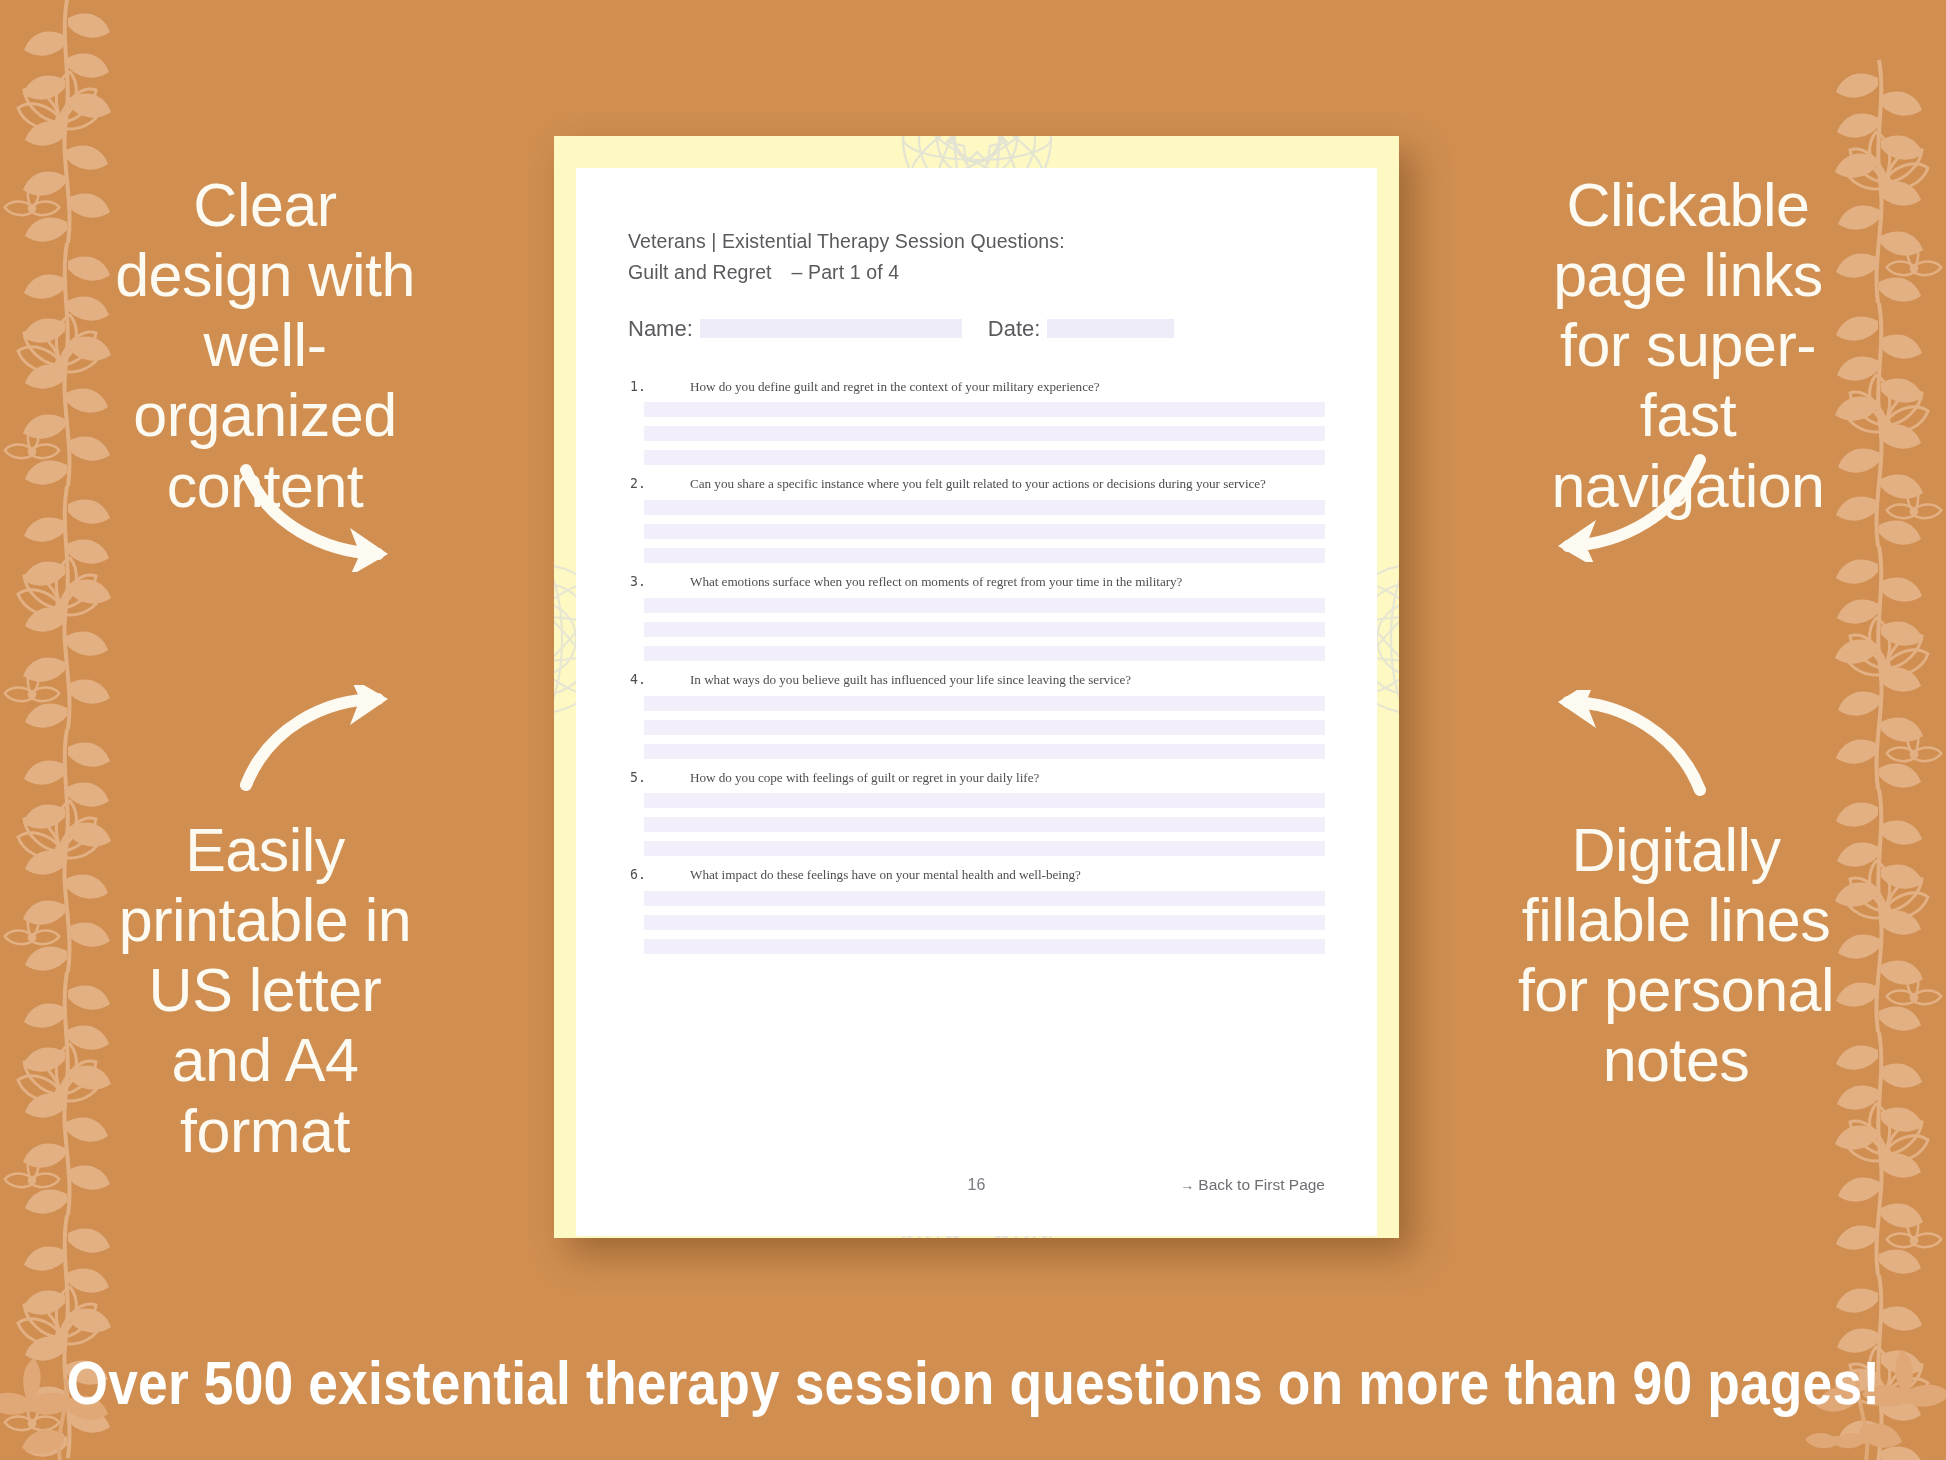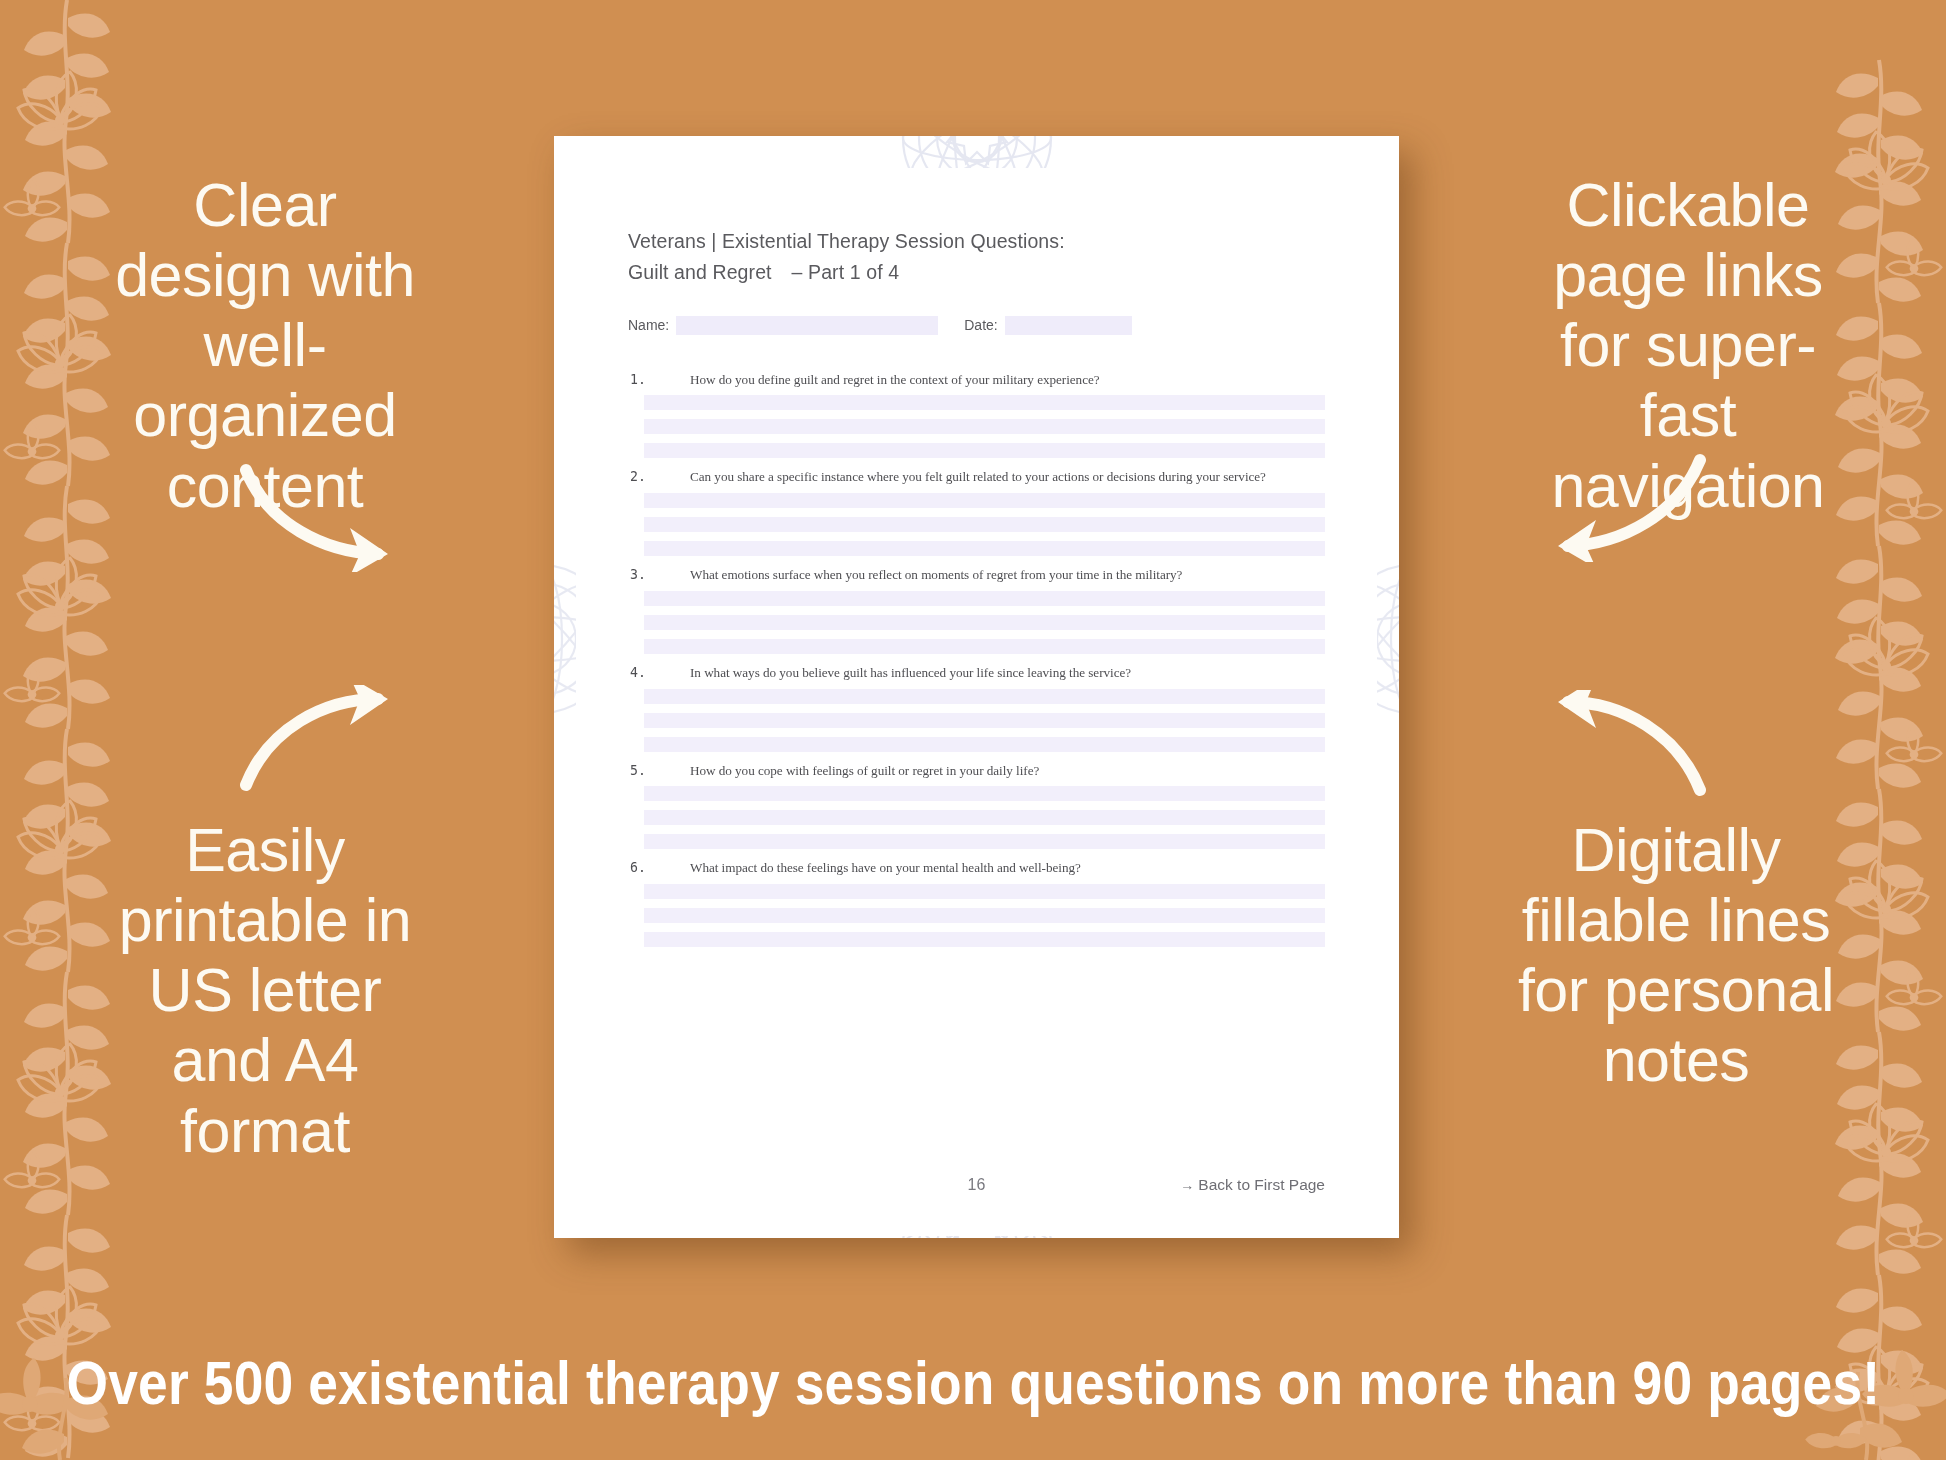--- a/index.html
+++ b/index.html
@@ -83,21 +83,21 @@
     left: 554px;
     top: 136px;
     width: 845px;
     height: 1102px;
     z-index: 5;
   }
   .page {
     position: relative;
     width: 100%;
     height: 100%;
-    background: #ffffff;
+    background: #fef9c3;
     box-shadow: 14px 16px 34px rgba(90, 50, 15, 0.42);
     overflow: hidden;
   }
   .mandala-top {
     position: absolute;
     top: -78px;
     left: 50%;
     transform: translateX(-50%);
     width: 330px;
     height: 160px;
@@ -152,21 +152,21 @@
     font-weight: 400;
     line-height: 1.58;
     letter-spacing: 0.1px;
   }
   .doc-subtitle .part { margin-left: 20px; }
 
   .meta-row {
     display: flex;
     align-items: center;
     margin-top: 28px;
-    font-size: 14px;
+    font-size: 22px;
     color: #5a5a5e;
   }
   .meta-label { white-space: nowrap; }
   .meta-fill {
     background: #efecfa;
     height: 19px;
   }
   .meta-fill.name { width: 262px; margin-left: 7px; }
   .meta-fill.date { width: 127px; margin-left: 7px; }
   .meta-group { display: flex; align-items: center; }

